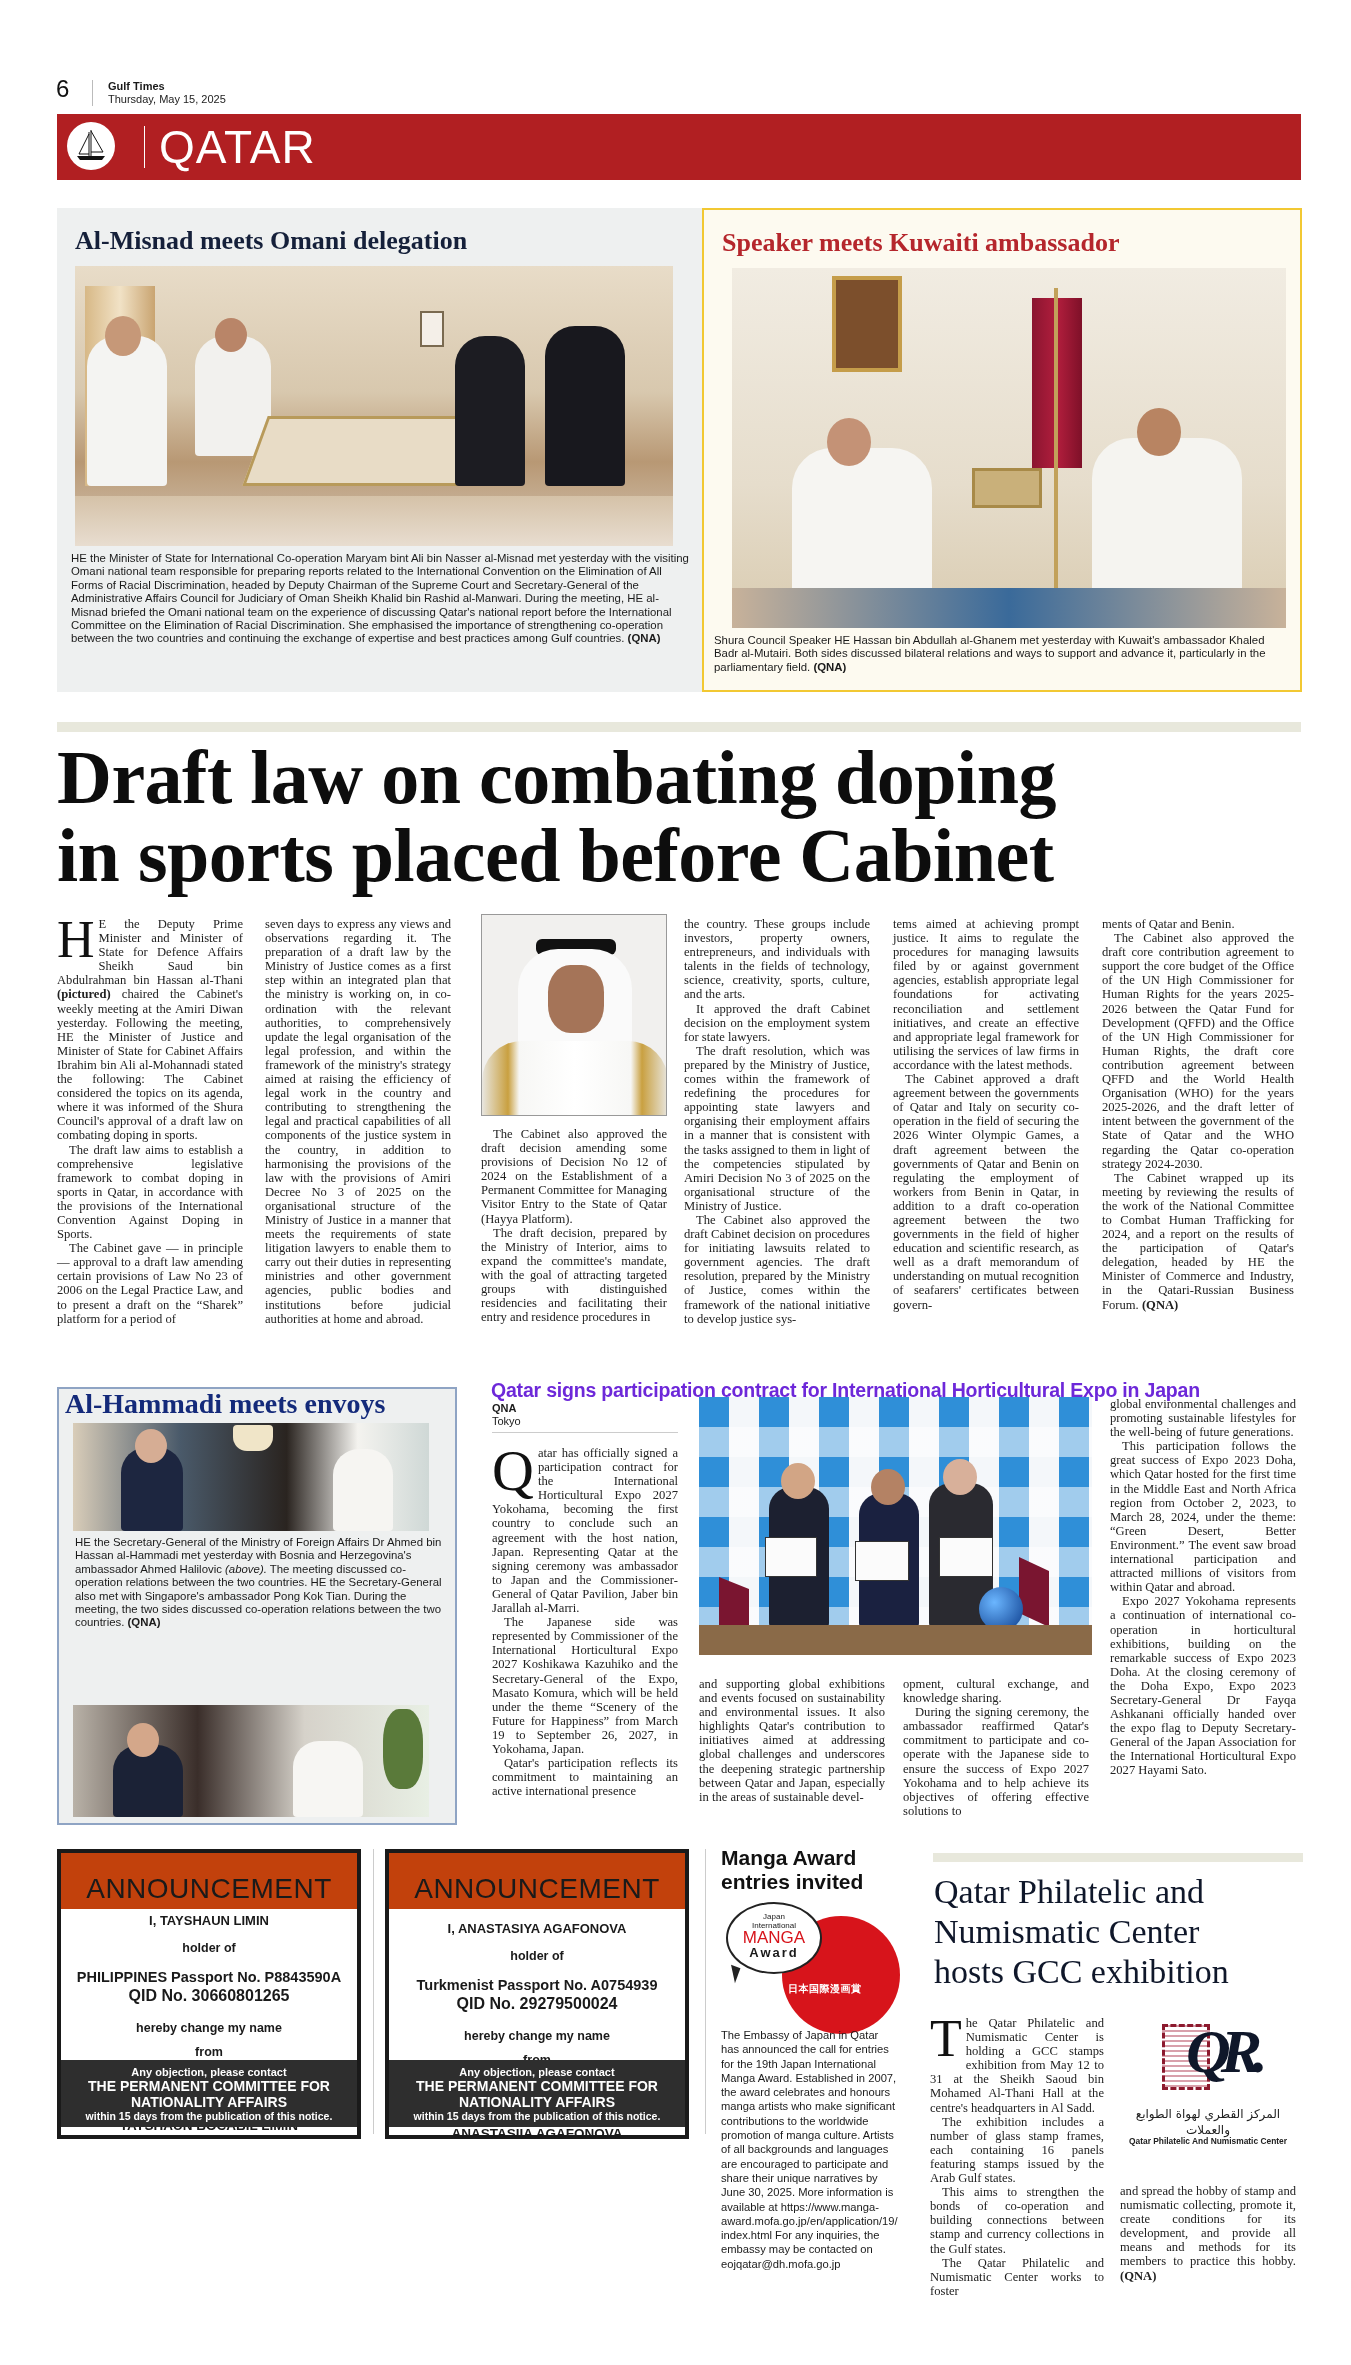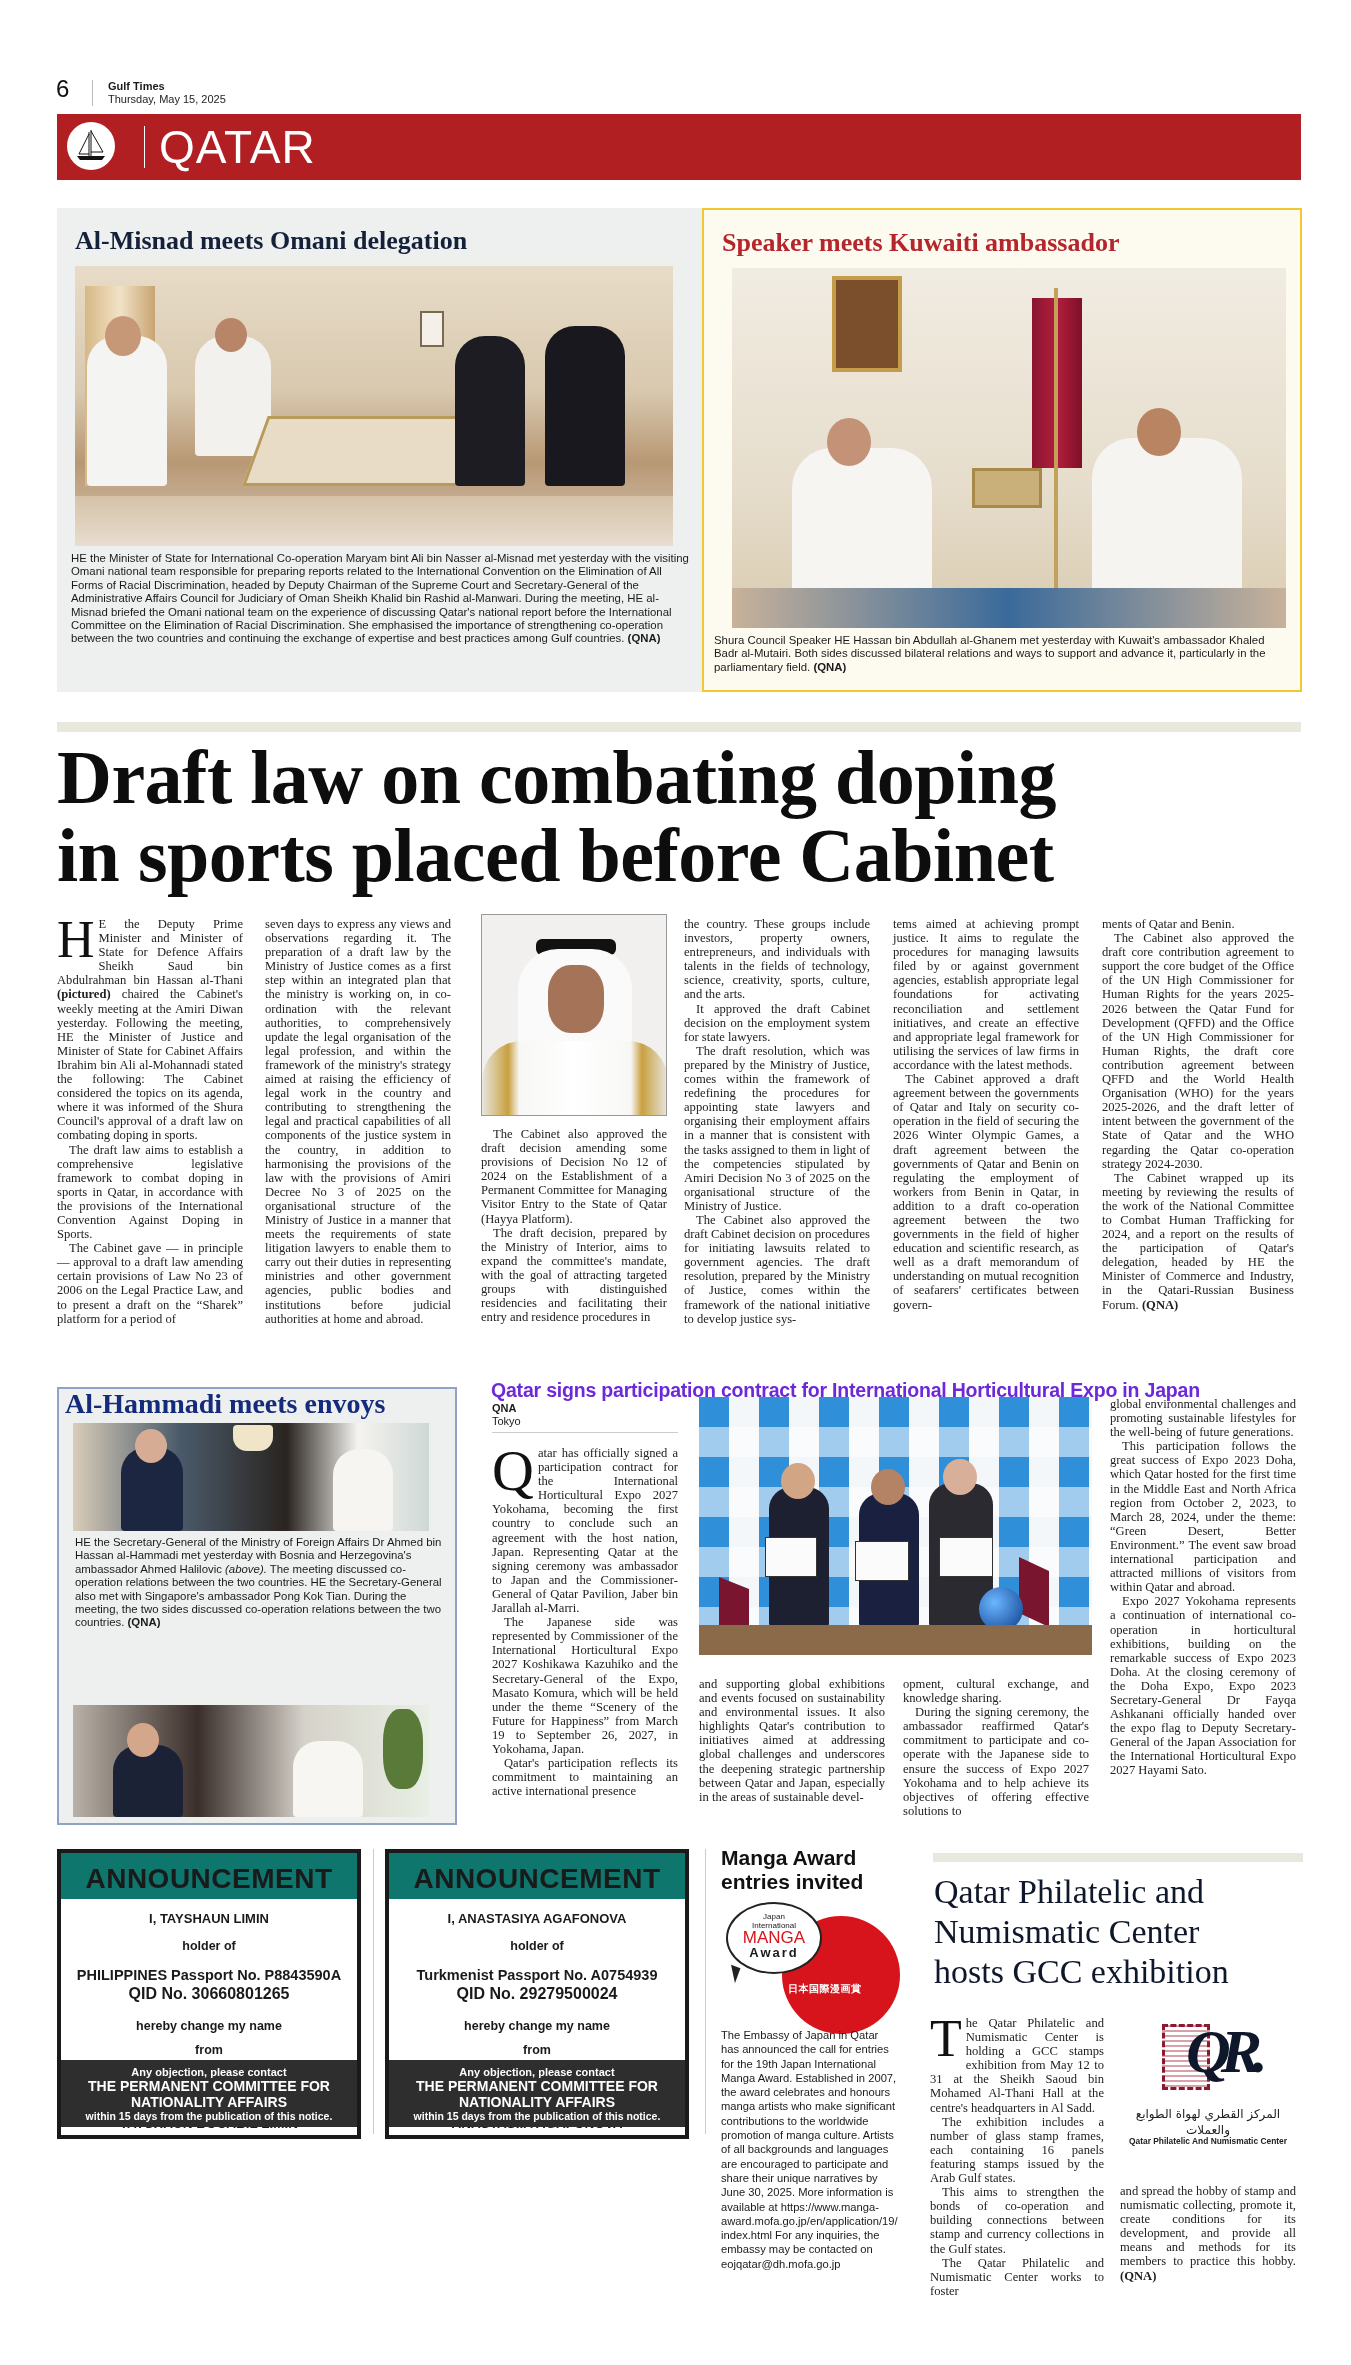--- a/index.html
+++ b/index.html
@@ -7,21 +7,21 @@
 .abs{position:absolute}
 .serif{font-family:"Liberation Serif","DejaVu Serif",serif}
 .sans{font-family:"Liberation Sans","DejaVu Sans",sans-serif}
 .body-text{font-family:"Liberation Serif",serif;font-size:12.6px;line-height:14.1px;text-align:justify;hyphens:auto;color:#222}
 .body-text p{text-indent:12px}
 .body-text p.noind{text-indent:0}
 .cap{font-family:"Liberation Sans",sans-serif;font-size:11.4px;line-height:13.4px;color:#1a1a1a}
 .photo{position:absolute;overflow:hidden}
 .dropcap{float:left;font-family:"Liberation Serif",serif;font-size:52px;line-height:40px;margin:3px 4px 0 0;font-weight:normal;color:#111}
 .ann{position:absolute;border:4px solid #1a1a1a;background:#fff;text-align:center;font-family:"Liberation Sans",sans-serif;font-weight:bold}
-.ann .hd{background:#0f766e;font-size:28px;letter-spacing:0.5px;padding:10px 0 4px;font-weight:700}
+.ann .hd{background:#c2410c;font-size:28px;letter-spacing:0.5px;padding:20px 0 4px;font-weight:400}
 .ann .foot{position:absolute;left:0;right:0;bottom:8px;background:#2e2e2e;color:#fff;padding:6px 0 5px}
 </style>
 </head>
 <body>
 
 <div class="abs sans" style="left:56px;top:76px;font-size:24px;line-height:26px;color:#111">6</div>
 <div class="abs" style="left:92px;top:80px;width:1px;height:26px;background:#bbb"></div>
 <div class="abs sans" style="left:108px;top:80px;font-size:11px;font-weight:bold;line-height:12px">Gulf Times</div>
 <div class="abs sans" style="left:108px;top:93px;font-size:11px;line-height:12px;color:#222">Thursday, May 15, 2025</div>
 
@@ -172,21 +172,21 @@
   <p>During the signing ceremony, the ambassador reaffirmed Qatar's commitment to participate and co-operate with the Japanese side to ensure the success of Expo 2027 Yokohama and to help achieve its objectives of offering effective solutions to</p>
 </div>
 <div class="abs body-text" style="left:1110px;top:1397px;width:186px">
   <p class="noind">global environmental challenges and promoting sustainable lifestyles for the well-being of future generations.</p>
   <p>This participation follows the great success of Expo 2023 Doha, which Qatar hosted for the first time in the Middle East and North Africa region from October 2, 2023, to March 28, 2024, under the theme: “Green Desert, Better Environment.” The event saw broad international participation and attracted millions of visitors from within Qatar and abroad.</p>
   <p>Expo 2027 Yokohama represents a continuation of international co-operation in horticultural exhibitions, building on the remarkable success of Expo 2023 Doha. At the closing ceremony of the Doha Expo, Expo 2023 Secretary-General Dr Fayqa Ashkanani officially handed over the expo flag to Deputy Secretary-General of the Japan Association for the International Horticultural Expo 2027 Hayami Sato.</p>
 </div>
 
 <div class="ann" style="left:57px;top:1849px;width:304px;height:290px">
   <div class="hd">ANNOUNCEMENT</div>
-  <div style="font-size:13px;margin-top:12px;font-weight:normal;font-weight:600">I, TAYSHAUN LIMIN</div>
+  <div style="font-size:13px;margin-top:4px;font-weight:normal;font-weight:600">I, TAYSHAUN LIMIN</div>
   <div style="font-size:12.5px;margin-top:13px;font-weight:600">holder of</div>
   <div style="font-size:14.5px;margin-top:14px">PHILIPPINES Passport No. P8843590A</div>
   <div style="font-size:16px;margin-top:2px">QID No. 30660801265</div>
   <div style="font-size:12.5px;margin-top:16px;font-weight:600">hereby change my name</div>
   <div style="font-size:12.5px;margin-top:10px;font-weight:600">from</div>
   <div style="font-size:13px;margin-top:10px;font-weight:600">TAYSHAUN LIMIN</div>
   <div style="font-size:12.5px;margin-top:10px;font-weight:600">to</div>
   <div style="font-size:13.5px;margin-top:10px;font-weight:900">TAYSHAUN BOCABIL LIMIN</div>
   <div class="foot">
     <div style="font-size:11px;font-weight:600">Any objection, please contact</div>

